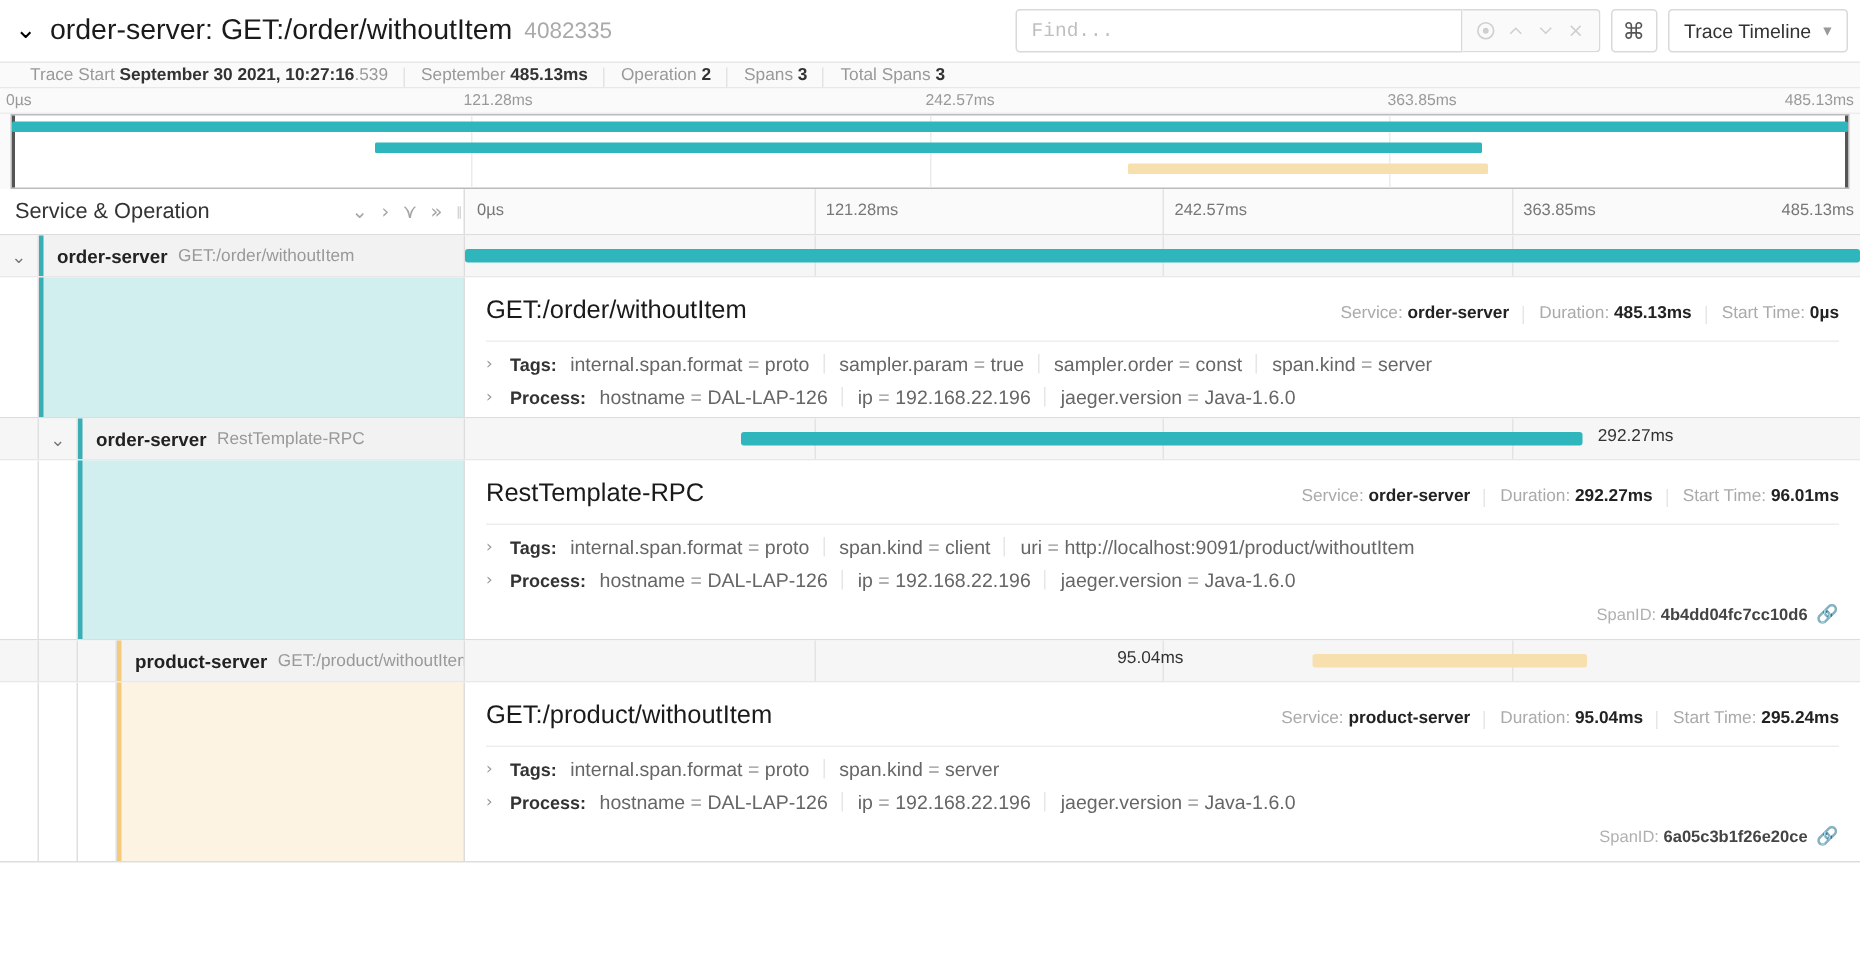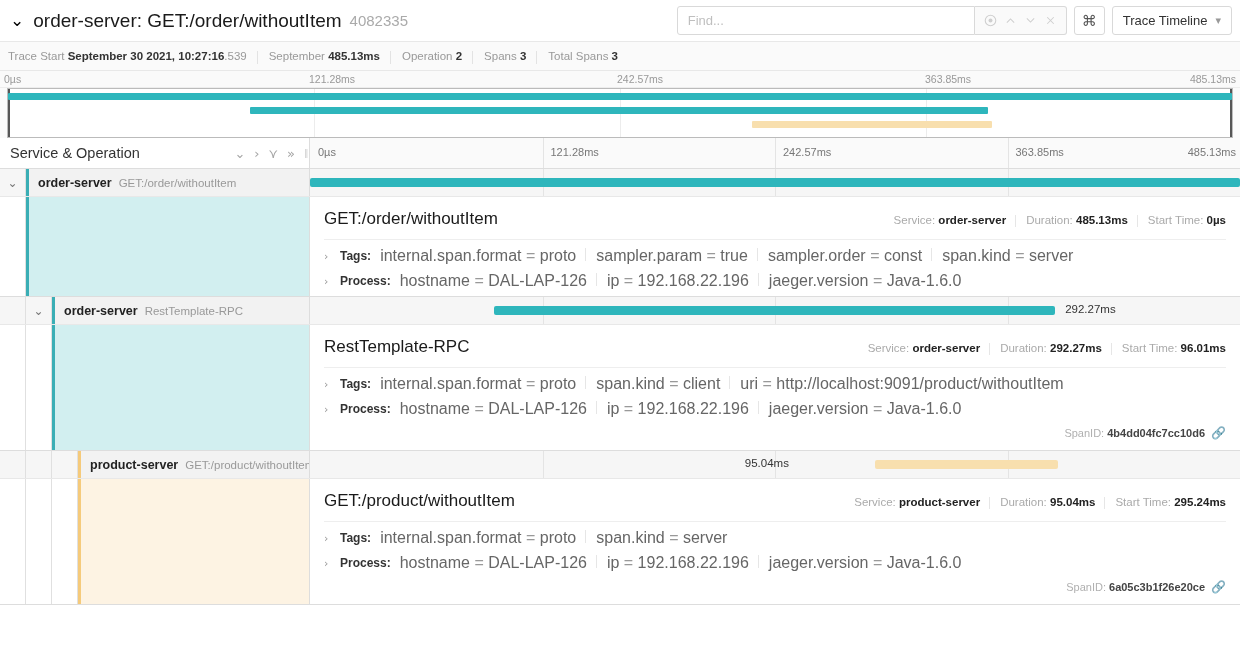--- a/index.html
+++ b/index.html
@@ -53,21 +53,21 @@
     border-radius: 3px 0 0 3px;
     display: flex;
     align-items: center;
     padding: 0 8px;
     background: #fff;
   }
   .search-box input {
     border: 0; outline: 0;
     width: 100%;
     font-size: 13px;
-    font-family: Liberation Sans, sans-serif;
+    font-family: Liberation Mono, monospace;
     color: #333;
     background: transparent;
   }
   .search-box input::placeholder { color: #bfbfbf; }
   .search-nav {
     height: 29px;
     border: 1px solid #d9d9d9;
     border-left: 0;
     border-radius: 0 3px 3px 0;
     display: flex;
@@ -107,27 +107,27 @@
     background: #fff;
     cursor: pointer;
     font-size: 13px;
     color: #333;
     white-space: nowrap;
   }
   .timeline-select .cv { color: #999; font-size: 11px; font-family: "DejaVu Sans", sans-serif;}
 
   
   .summary {
-    height: 30px;
+    height: 18px;
     background: #fafafa;
     border-top: 1px solid #e8e8e8;
     border-bottom: 1px solid #e8e8e8;
     display: flex;
     align-items: center;
-    padding-left: 8px;
+    padding-left: 20px;
     font-size: 11.5px;
     color: #999;
     gap: 0;
   }
   .sum-item { padding-right: 11px; margin-right: 11px; position: relative; white-space: nowrap;}
   .sum-item:not(:last-child)::after {
     content: ""; position: absolute; right: 0; top: 1px;
     height: 13px; width: 1px; background: #e3e3e3;
   }
   .sum-item b { color: #333; font-weight: bold; }
@@ -278,21 +278,21 @@
   .d-meta .mi:last-child { padding-right: 0; }
   .d-meta b { color: #222; font-weight: bold; }
 
   .d-divider { border-top: 1px solid #eee; margin: 10px 0 0 0; }
 
   .kvrow { display: flex; align-items: center; padding: 7px 0 0 0; }
   .kv-caret { color: #999; font-size: 11px; width: 16px; flex: 0 0 16px; font-family: "DejaVu Sans", sans-serif;}
   .kv-key { font-size: 12px; color: #333; font-weight: bold; margin-right: 9px; }
   .kv-pairs { display: flex; align-items: center; flex-wrap: wrap; }
   .kv-pair {
-    font-size: 16px; color: #666;
+    font-size: 13px; color: #666;
     padding: 0 10px 0 0; margin-right: 10px;
     position: relative; white-space: nowrap;
   }
   .kv-pair::after {
     content:""; position:absolute; right:0; top:1px; height:13px; width:1px; background:#e6e6e6;
   }
   .kv-pair:last-child::after { display: none; }
   .kv-pair .eq { color: #999; }
 
   .d-spanid {

